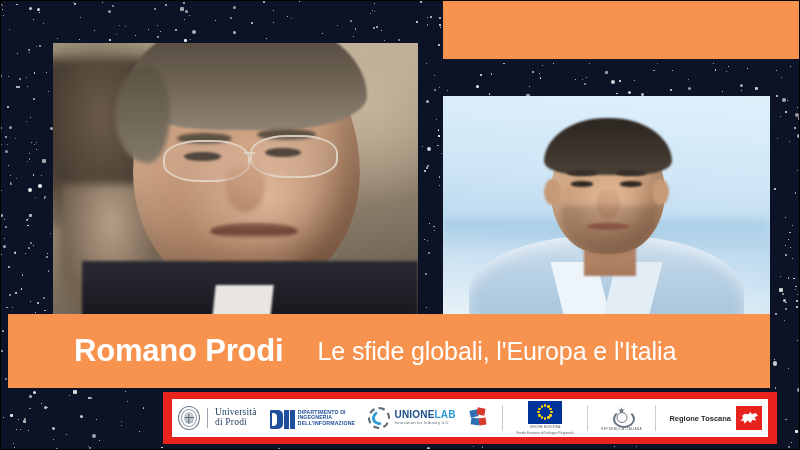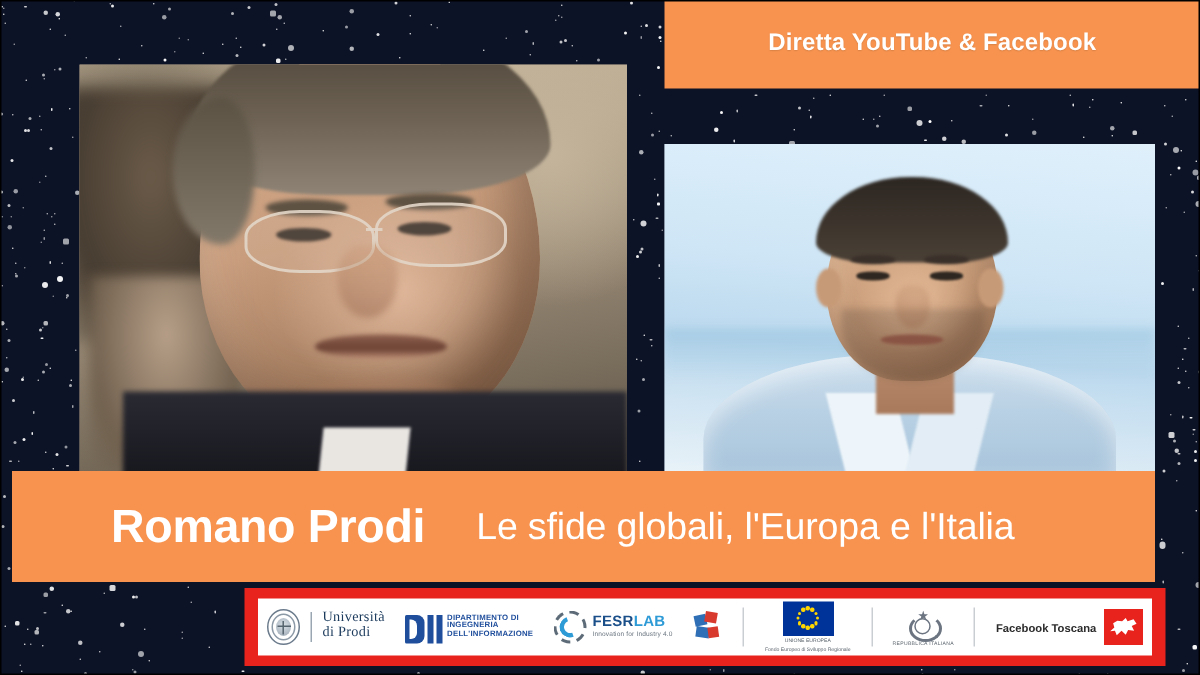--- a/index.html
+++ b/index.html
@@ -581,21 +581,20 @@
       <div class="star" style="left: 43.2px; top: 23.3px; width: 1.2px; height: 1.2px; opacity: 0.71;"></div>
       <div class="star" style="left: 797.4px; top: 134.3px; width: 4.2px; height: 4.2px; opacity: 0.65;"></div>
       <div class="star" style="left: 783.4px; top: 299px; width: 3px; height: 3px; opacity: 0.75;"></div>
       <div class="star" style="left: 425.2px; top: 272.9px; width: 2px; height: 2px; opacity: 0.6;"></div>
       <div class="star" style="left: 6.4px; top: 307.3px; width: 1.2px; height: 1.2px; opacity: 0.67;"></div>
       <div class="star sq" style="left: 19.8px; top: 429.1px; width: 1.2px; height: 1.2px; opacity: 0.71;"></div>
       <div class="star sq" style="left: 372.1px; top: 10px; width: 1.2px; height: 1.2px; opacity: 0.73;"></div>
     </div>
 
   <div class="header-band">
-    <div class="hdr-line2">Diretta YouTube &amp; Facebook</div>
   </div>
 
   <div class="photo photo-left">
     <div class="pl-bg"></div>
     <div class="pl-bgman"></div>
     <div class="pl-bgman2"></div>
     <div class="pl-head"></div>
     <div class="pl-hair"></div>
     <div class="pl-hair2"></div>
     <div class="pl-brow l"></div>
@@ -667,21 +666,21 @@
           <span class="dii-t">DELL'INFORMAZIONE</span>
         </div>
       </div>
 
       <div class="logo cross">
         <div class="cross-ico">
           <div class="gear"></div>
             <div class="swirl"></div>
         </div>
         <div class="cross-txt">
-          <span class="cross-l1"><span class="a">FESR</span><span class="b">LAB</span></span>
+          <span class="cross-l1"><span class="a">UNIONE</span><span class="b">LAB</span></span>
           <span class="cross-l2">Innovation for Industry 4.0</span>
         </div>
       </div>
 
       <div class="logo por">
         <div class="por-ico">
           <div class="b1"></div>
             <div class="b2"></div>
             <div class="b3"></div>
             <div class="b4"></div>
@@ -716,21 +715,21 @@
           <div class="st"></div>
             <div class="wr"></div>
             <div class="gear"></div>
         </div>
         <span class="rep-cap">REPUBBLICA ITALIANA</span>
       </div>
 
       <div class="vdiv"></div>
 
       <div class="logo rt">
-        <span class="rt-txt">Facebook Toscana</span>
+        <span class="rt-txt">Regione Toscana</span>
         <div class="rt-mark">
             <div class="peg"></div>
           </div>
       </div>
 
     </div>
   </div>
 
   <div class="rim"></div>
 </div>

